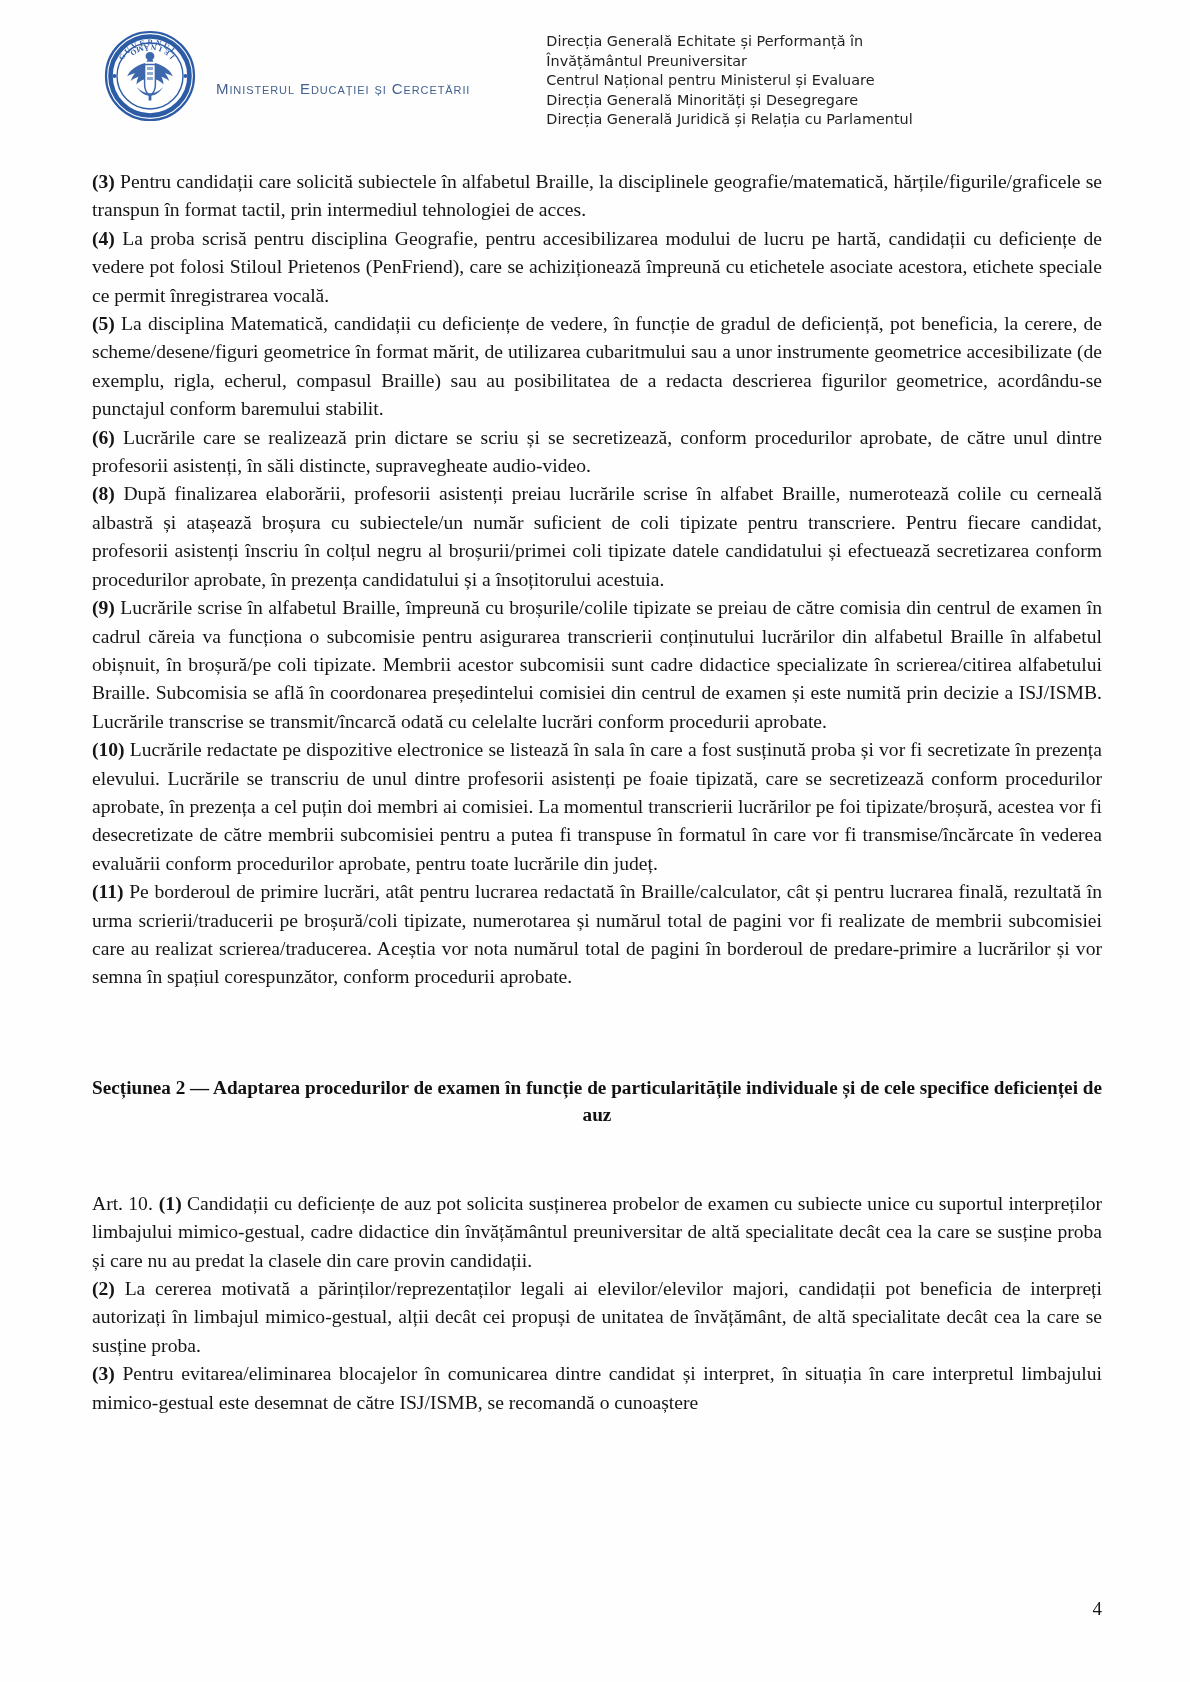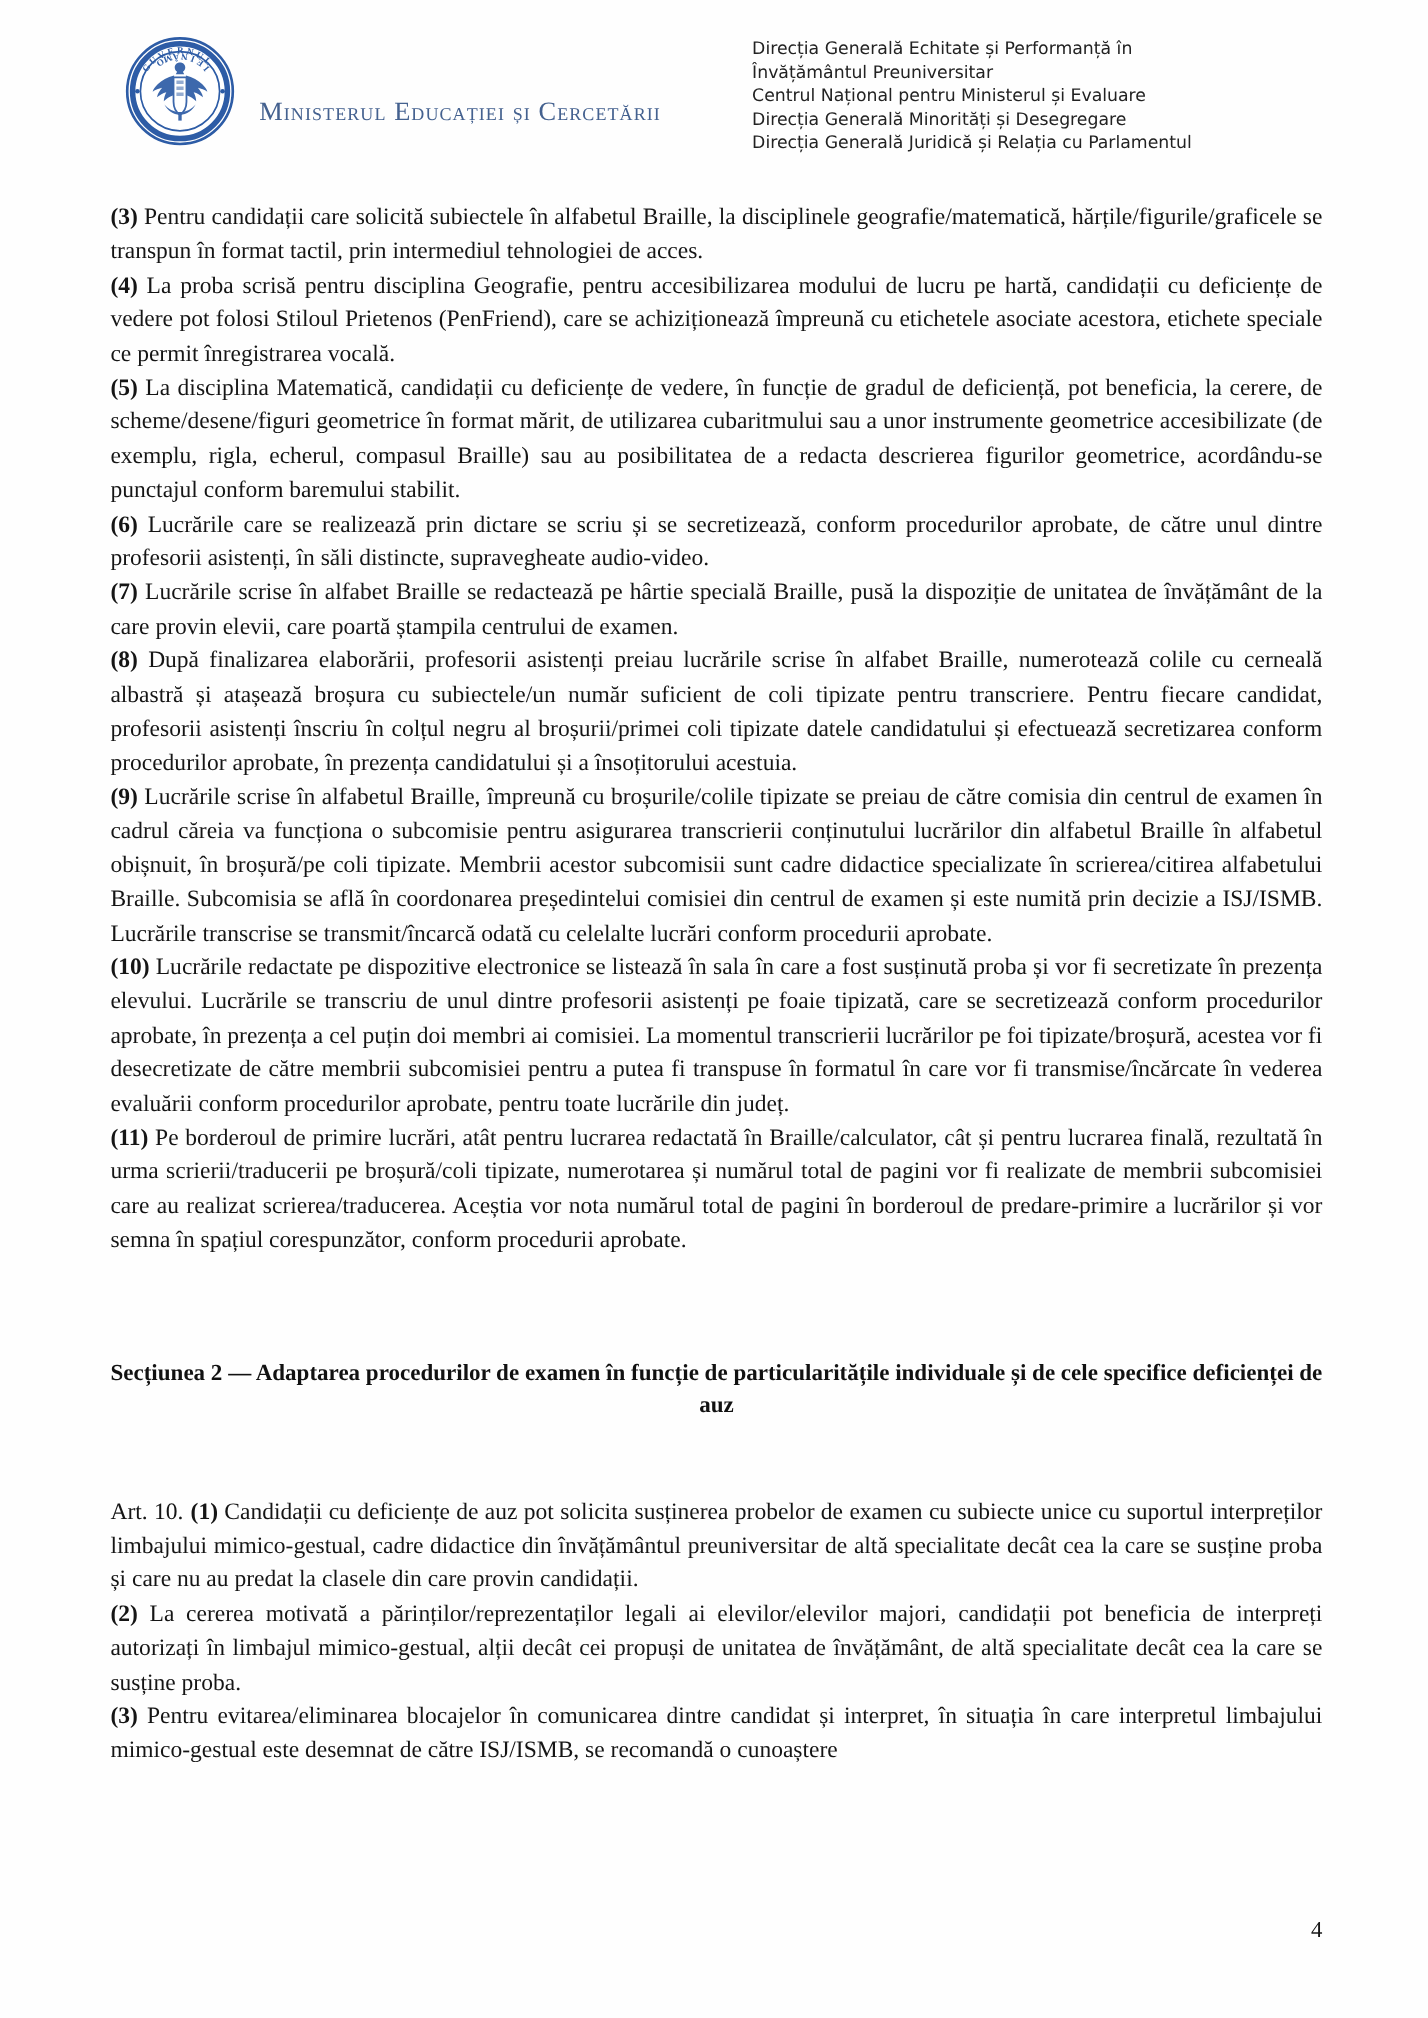--- a/index.html
+++ b/index.html
@@ -42,22 +42,22 @@
     position: relative;
     width: 92px;
     height: 92px;
   }
   .emblem svg { display: block; }
 
   .ministry-name {
     flex: 0 0 auto;
     padding-top: 58px;
     padding-left: 8px;
-    font-family: Liberation Serif, serif;
-    font-size: 22px;
+    font-family: Liberation Sans, sans-serif;
+    font-size: 15px;
     letter-spacing: 0.9px;
     color: #44618f;
     white-space: nowrap;
     font-variant: small-caps;
   }
 
   .dept-block {
     margin-left: 76px;
     padding-top: 10px;
     font-family: "DejaVu Sans", sans-serif;
@@ -180,21 +180,20 @@
     </div>
   </div>
 
   <div class="content">
 
     <div class="body-text">
       <p class="para"><span class="num">(3)</span><span> Pentru candidații care solicită subiectele în alfabetul Braille, la disciplinele geografie/matematică, hărțile/figurile/graficele se transpun în format tactil, prin intermediul tehnologiei de acces.</span></p>
       <p class="para"><span class="num">(4)</span><span> La proba scrisă pentru disciplina Geografie, pentru accesibilizarea modului de lucru pe hartă, candidații cu deficiențe de vedere pot folosi Stiloul Prietenos (PenFriend), care se achiziționează împreună cu etichetele asociate acestora, etichete speciale ce permit înregistrarea vocală.</span></p>
       <p class="para"><span class="num">(5)</span><span> La disciplina Matematică, candidații cu deficiențe de vedere, în funcție de gradul de deficiență, pot beneficia, la cerere, de scheme/desene/figuri geometrice în format mărit, de utilizarea cubaritmului sau a unor instrumente geometrice accesibilizate (de exemplu, rigla, echerul, compasul Braille) sau au posibilitatea de a redacta descrierea figurilor geometrice, acordându-se punctajul conform baremului stabilit.</span></p>
       <p class="para"><span class="num">(6)</span><span> Lucrările care se realizează prin dictare se scriu și se secretizează, conform procedurilor aprobate, de către unul dintre profesorii asistenți, în săli distincte, supravegheate audio-video.</span></p>
-      <p class="para"><span class="num">(7)</span><span> Lucrările scrise în alfabet Braille se redactează pe hârtie specială Braille, pusă la dispoziție de unitatea de învățământ de la care provin elevii, care poartă ștampila centrului de examen.</span></p>
       <p class="para"><span class="num">(8)</span><span> După finalizarea elaborării, profesorii asistenți preiau lucrările scrise în alfabet Braille, numerotează colile cu cerneală albastră și atașează broșura cu subiectele/un număr suficient de coli tipizate pentru transcriere. Pentru fiecare candidat, profesorii asistenți înscriu în colțul negru al broșurii/primei coli tipizate datele candidatului și efectuează secretizarea conform procedurilor aprobate, în prezența candidatului și a însoțitorului acestuia.</span></p>
       <p class="para"><span class="num">(9)</span><span> Lucrările scrise în alfabetul Braille, împreună cu broșurile/colile tipizate se preiau de către comisia din centrul de examen în cadrul căreia va funcționa o subcomisie pentru asigurarea transcrierii conținutului lucrărilor din alfabetul Braille în alfabetul obișnuit, în broșură/pe coli tipizate. Membrii acestor subcomisii sunt cadre didactice specializate în scrierea/citirea alfabetului Braille. Subcomisia se află în coordonarea președintelui comisiei din centrul de examen și este numită prin decizie a ISJ/ISMB. Lucrările transcrise se transmit/încarcă odată cu celelalte lucrări conform procedurii aprobate.</span></p>
       <p class="para"><span class="num">(10)</span><span> Lucrările redactate pe dispozitive electronice se listează în sala în care a fost susținută proba și vor fi secretizate în prezența elevului. Lucrările se transcriu de unul dintre profesorii asistenți pe foaie tipizată, care se secretizează conform procedurilor aprobate, în prezența a cel puțin doi membri ai comisiei. La momentul transcrierii lucrărilor pe foi tipizate/broșură, acestea vor fi desecretizate de către membrii subcomisiei pentru a putea fi transpuse în formatul în care vor fi transmise/încărcate în vederea evaluării conform procedurilor aprobate, pentru toate lucrările din județ.</span></p>
       <p class="para"><span class="num">(11)</span><span> Pe borderoul de primire lucrări, atât pentru lucrarea redactată în Braille/calculator, cât și pentru lucrarea finală, rezultată în urma scrierii/traducerii pe broșură/coli tipizate, numerotarea și numărul total de pagini vor fi realizate de membrii subcomisiei care au realizat scrierea/traducerea. Aceștia vor nota numărul total de pagini în borderoul de predare-primire a lucrărilor și vor semna în spațiul corespunzător, conform procedurii aprobate.</span></p>
     </div>
 
     <div class="section-head">Secțiunea 2 — Adaptarea procedurilor de examen în funcție de particularitățile individuale și de cele specifice deficienței de auz</div>
 
     <div class="art-block">
       <p class="para"><span class="art-label">Art. 10.</span><span class="num" style="margin-left:6px">(1)</span><span> Candidații cu deficiențe de auz pot solicita susținerea probelor de examen cu subiecte unice cu suportul interpreților limbajului mimico-gestual, cadre didactice din învățământul preuniversitar de altă specialitate decât cea la care se susține proba și care nu au predat la clasele din care provin candidații.</span></p>

